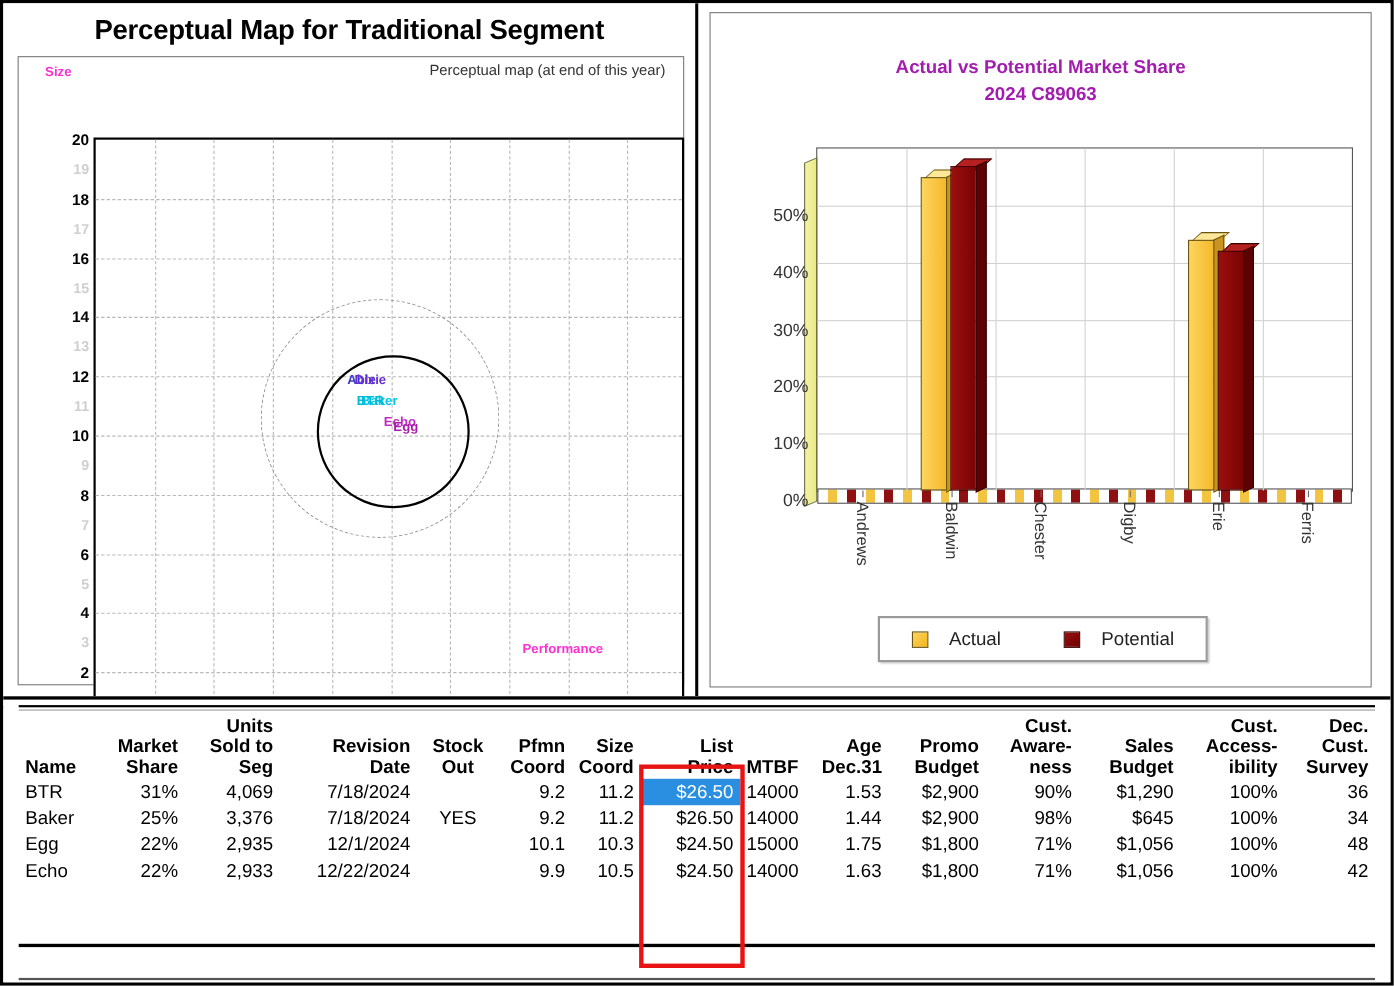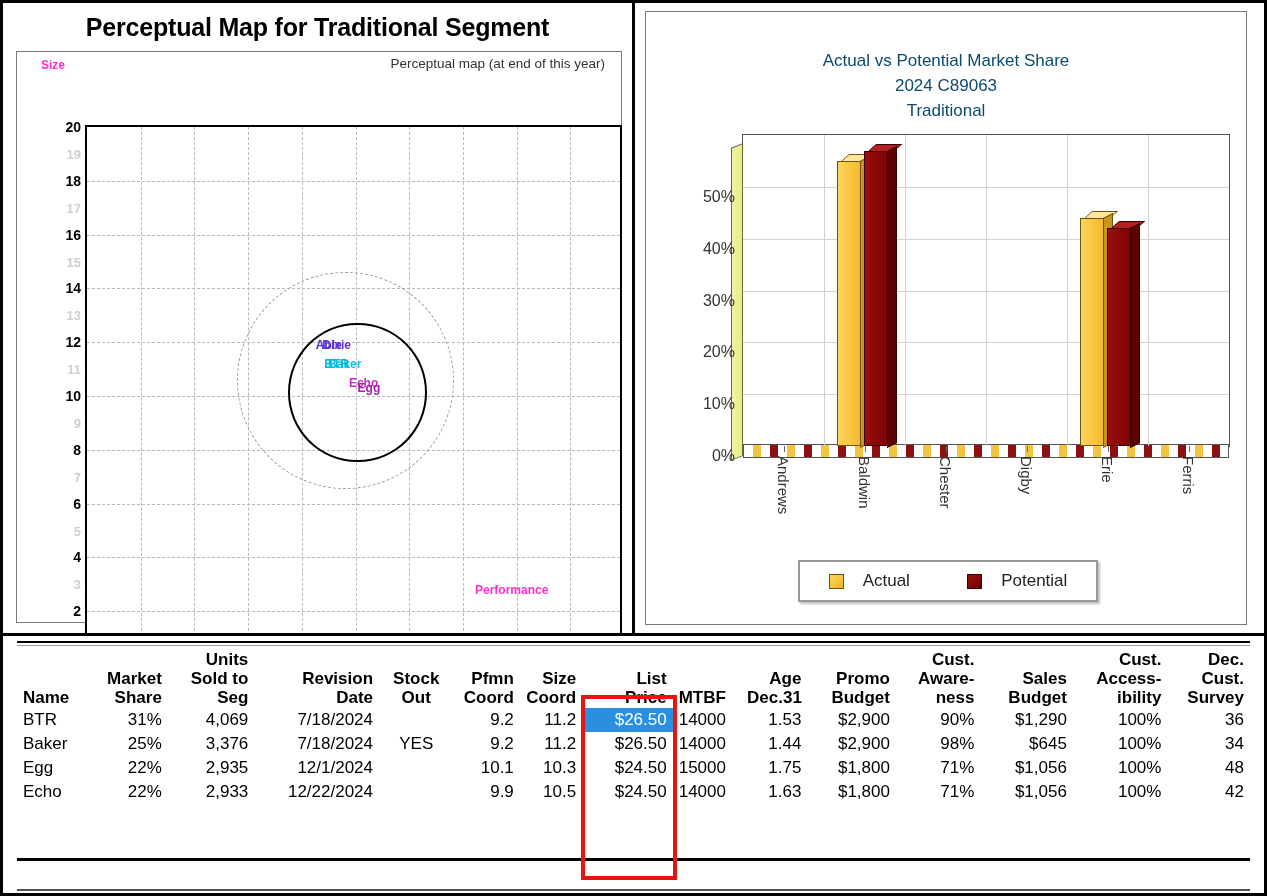--- a/index.html
+++ b/index.html
@@ -43,21 +43,21 @@
 
   .circ-solid{position:absolute;border:2px solid #000;border-radius:50%;}
   .circ-dash{position:absolute;border:1.5px dashed #9a9a9a;border-radius:50%;}
 
   .pmlabel{position:absolute;font-size:12px;font-weight:bold;white-space:nowrap;
            line-height:12px;}
 
   
   .bc-frame{left:10px;top:8px;width:600px;height:612px;}
   .bc-title{position:absolute;left:0;top:36px;width:100%;text-align:center;
-            font-size:17px;color:#0c4a6e;line-height:25px;font-weight:400;}
+            font-size:17px;color:#a21caf;line-height:25px;font-weight:700;}
   .bc-plot{position:absolute;left:96px;top:122px;width:488px;height:313px;
            border:1px solid #555;border-top:1px solid #555;background:#fff;
            box-sizing:border-box;}
   .bc-hl{position:absolute;left:0;right:0;height:0;border-top:1px solid #d2d2d2;}
   .bc-vl{position:absolute;top:0;bottom:0;width:0;border-left:1px solid #d2d2d2;}
   .bc-yaxis3d{position:absolute;left:-12px;bottom:-10px;width:12px;height:313px;
               background:linear-gradient(90deg,#f2f2a8,#eaea86);border:1px solid #6b6b3a;
               box-sizing:border-box;transform:skewY(-22deg);transform-origin:bottom right;}
   .bc-floor{position:absolute;left:0;right:0;bottom:-12px;height:14px;
             background:repeating-linear-gradient(90deg,#fff 0 9px,#f2c43f 9px 17px,#fff 17px 26px,#8f1010 26px 34px);
@@ -208,21 +208,20 @@
       <div class="pm-size-lbl">Size</div>
       <div class="pm-perf-lbl">Performance</div>
     </div>
 
     <div class="panel-right">
       <div class="inner-frame bc-frame">
 
         <div class="bc-title">
           <div>Actual vs Potential Market Share</div>
           <div>2024 C89063</div>
-          <div>Traditional</div>
         </div>
 
         <div class="bc-plot" id="bc-plot">
           <div class="bc-yaxis3d"></div>
           <div class="bc-floor"></div>
         <div class="bc-ytick" style="top: 303px;">0%</div>
             <div class="bc-hl" style="top: 259.167px;"></div>
             <div class="bc-ytick" style="top: 251.167px;">10%</div>
             <div class="bc-hl" style="top: 207.333px;"></div>
             <div class="bc-ytick" style="top: 199.333px;">20%</div>

